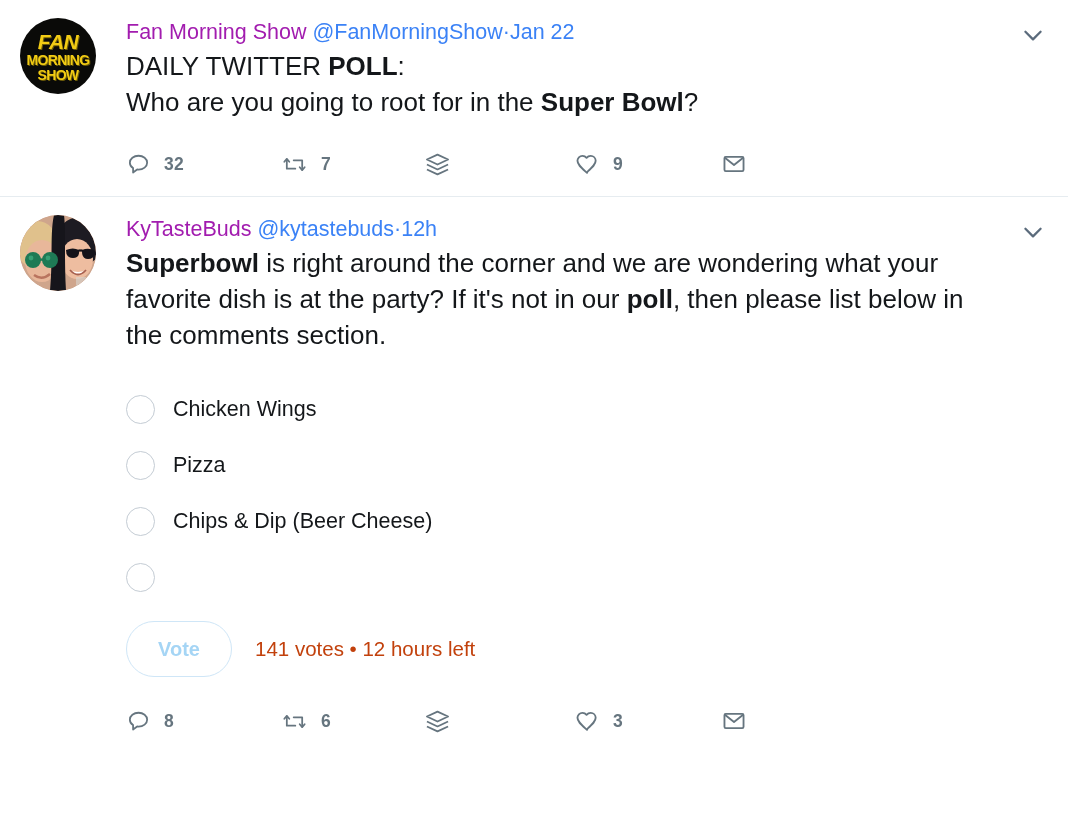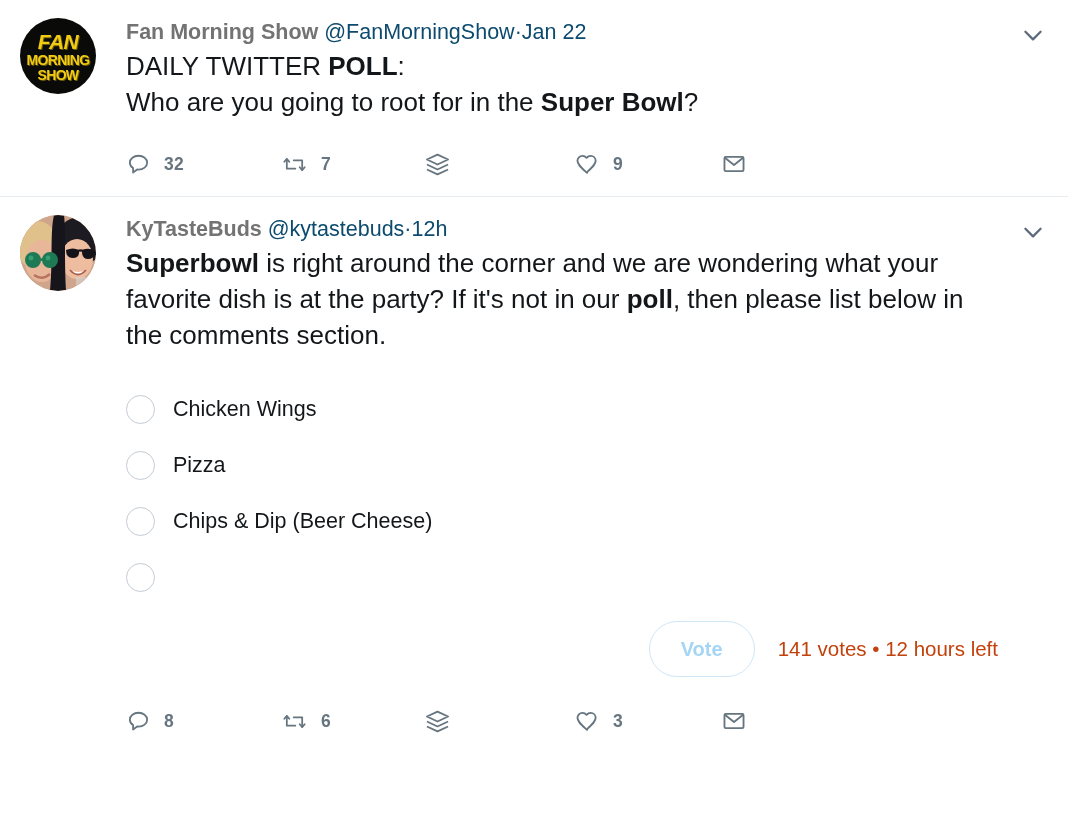--- a/index.html
+++ b/index.html
@@ -92,25 +92,25 @@
     min-width: 0;
     padding-right: 50px;
   }
 
   .head-line {
     font-size: 21.5px;
     line-height: 28px;
     white-space: nowrap;
   }
   .display-name {
-    font-weight: bold;
-    color: #737373;
+    font-weight: normal;
+    color: #a21caf;
   }
   .handle, .sep, .timestamp {
-    color: #0c4a6e;
+    color: #3b82f6;
     font-weight: normal;
   }
 
   .tweet-text {
     font-size: 26px;
     line-height: 36px;
     color: #14171a;
     margin-top: 2px;
     word-wrap: break-word;
   }
@@ -150,21 +150,20 @@
     font-size: 21.5px;
     color: #14171a;
     line-height: 28px;
   }
 
   .poll-footer {
     display: flex;
     align-items: center;
     margin-top: 16px;
     height: 56px;
-    justify-content: flex-end;
   }
   .vote-btn {
     width: 106px;
     height: 56px;
     border: 1.5px solid #cfe6f7;
     border-radius: 100px;
     background: #fff;
     color: #a5d5f5;
     font-size: 20px;
     font-weight: bold;

